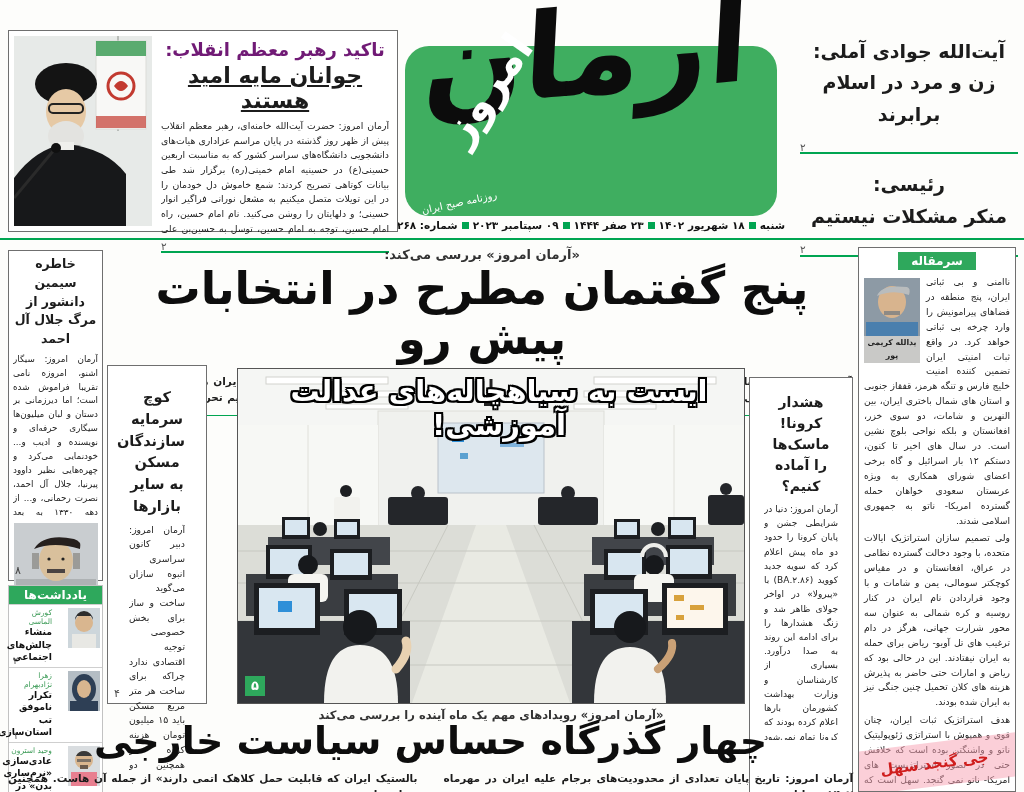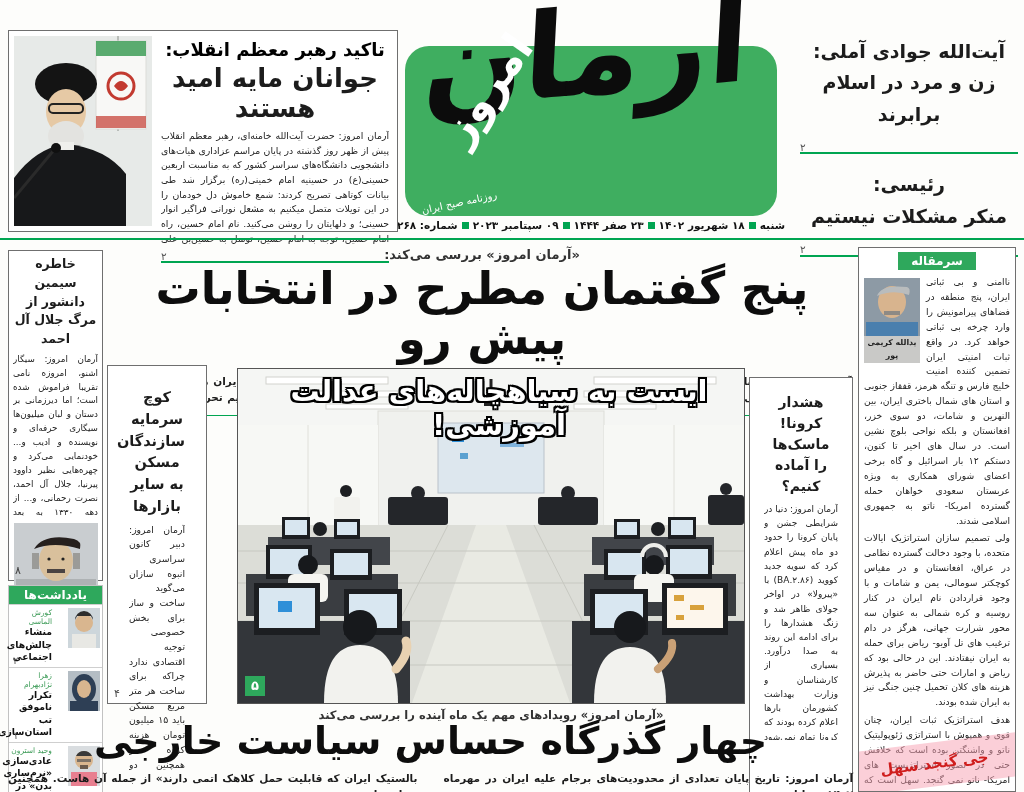--- a/index.html
+++ b/index.html
@@ -20,21 +20,21 @@
   .dateline{position:absolute;left:390px;top:219px;width:395px;text-align:center;font-size:10.5px;
             font-weight:bold;color:#111;white-space:nowrap;}
   .sq{display:inline-block;width:7px;height:7px;background:#00a551;margin:0 4px;vertical-align:0;}
   
   .pgline{position:relative;border-bottom:2px solid #00a551;height:14px;}
   .pgline .n{position:absolute;left:0;bottom:0;font-size:10.5px;color:#555;line-height:1;}
   .pgnum{position:absolute;left:6px;bottom:3px;font-size:11px;color:#444;}
   
   .sep-green{position:absolute;left:0;right:0;top:238px;border-top:2px solid #00a551;}
   
-  .kick-red{color:#000000;}
+  .kick-red{color:#701a75;}
   h1,h2,h3,p{margin:0;}
   .body-sm{font-size:9.3px;line-height:1.58;color:#222;}
   .svgph{display:block;width:100%;height:100%;}
   .overlay-title{position:absolute;top:5px;left:24px;right:8px;text-align:center;color:#fff;
      font-size:29px;font-weight:bold;
      text-shadow:2px 0 0 #000,-2px 0 0 #000,0 2px 0 #000,0 -2px 0 #000,
                  2px 2px 0 #000,-2px -2px 0 #000,2px -2px 0 #000,-2px 2px 0 #000;}
   .badge{position:absolute;left:7px;bottom:7px;width:20px;height:20px;background:#2ea85c;color:#fff;
          font-size:13px;font-weight:bold;text-align:center;line-height:20px;}
   .glabel{background:#2ea85c;color:#fff;font-size:12px;font-weight:bold;text-align:center;
@@ -83,21 +83,21 @@
         <rect x="35" y="68" width="34" height="9" rx="4" fill="none" stroke="#222" stroke-width="2"></rect>
         <ellipse cx="52" cy="100" rx="18" ry="15" fill="#e3e3e0"></ellipse>
         <path d="M0,190 L0,142 Q22,112 52,108 Q92,112 112,138 L112,190 Z" fill="#17181a"></path>
         <rect x="44" y="106" width="16" height="8" fill="#efefec"></rect>
         <line x1="0" y1="162" x2="40" y2="114" stroke="#2a2a2a" stroke-width="3"></line>
         <circle cx="42" cy="112" r="5" fill="#101010"></circle>
       </svg>
     </div>
     <div class="abs" style="right:8px;left:152px;top:8px;bottom:6px;">
       <h2 class="center kick-red" style="font-size:18px;">تاکید رهبر معظم انقلاب:</h2>
-      <h2 class="center" style="font-size:26px;margin-top:3px;">جوانان مایه امید هستند</h2>
+      <h2 class="center" style="font-size:22px;margin-top:3px;text-decoration:underline;">جوانان مایه امید هستند</h2>
       <p class="body-sm justify" style="margin-top:6px;height:118px;overflow:hidden;">آرمان امروز: حضرت آیت‌الله خامنه‌ای، رهبر معظم انقلاب پیش از ظهر روز گذشته در پایان مراسم عزاداری هیات‌های دانشجویی دانشگاه‌های سراسر کشور که به مناسبت اربعین حسینی(ع) در حسینیه امام خمینی(ره) برگزار شد طی بیانات کوتاهی تصریح کردند: شمع خاموش دل خودمان را در این تویلات متصل میکنیم به مشعل نورانی فراگیر انوار حسینی؛ و دلهایتان را روشن می‌کنید. نام امام حسین، راه امام حسین، توجه به امام حسین، توسل به حسین‌بن علی سیدالشهدا (سلام الله علیه) راهگشا است...</p>
       <div class="pgline">
           <span class="n">۲</span>
         </div>
     </div>
   </div>
 
   <div class="abs" style="left:800px;top:36px;width:218px;">
     <div class="center" style="font-size:19px;font-weight:bold;line-height:1.65;">
       <div>آیت‌الله جوادی آملی:</div>

